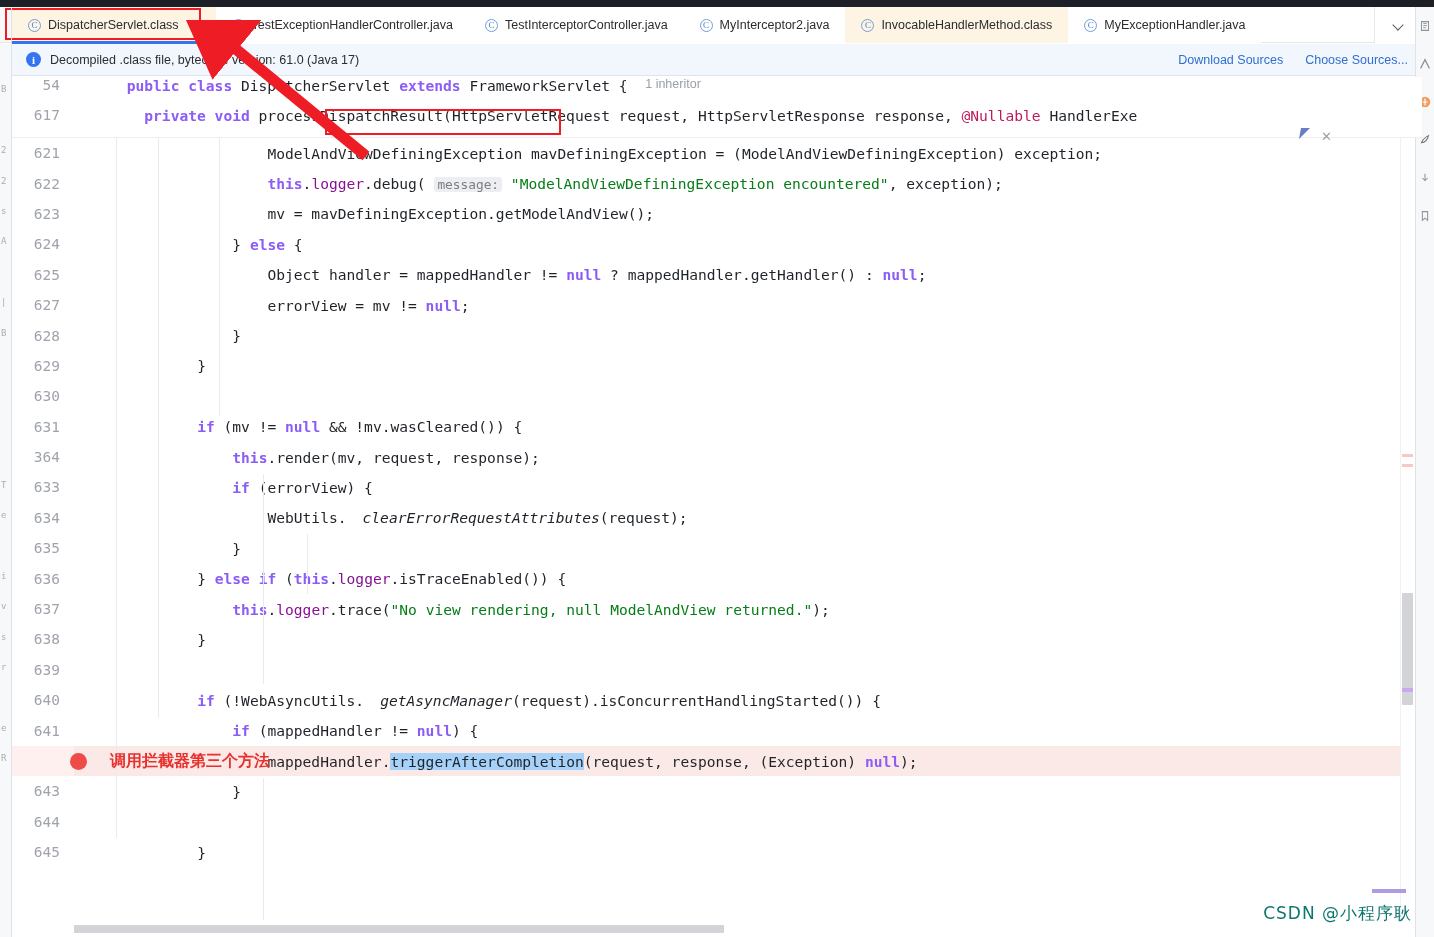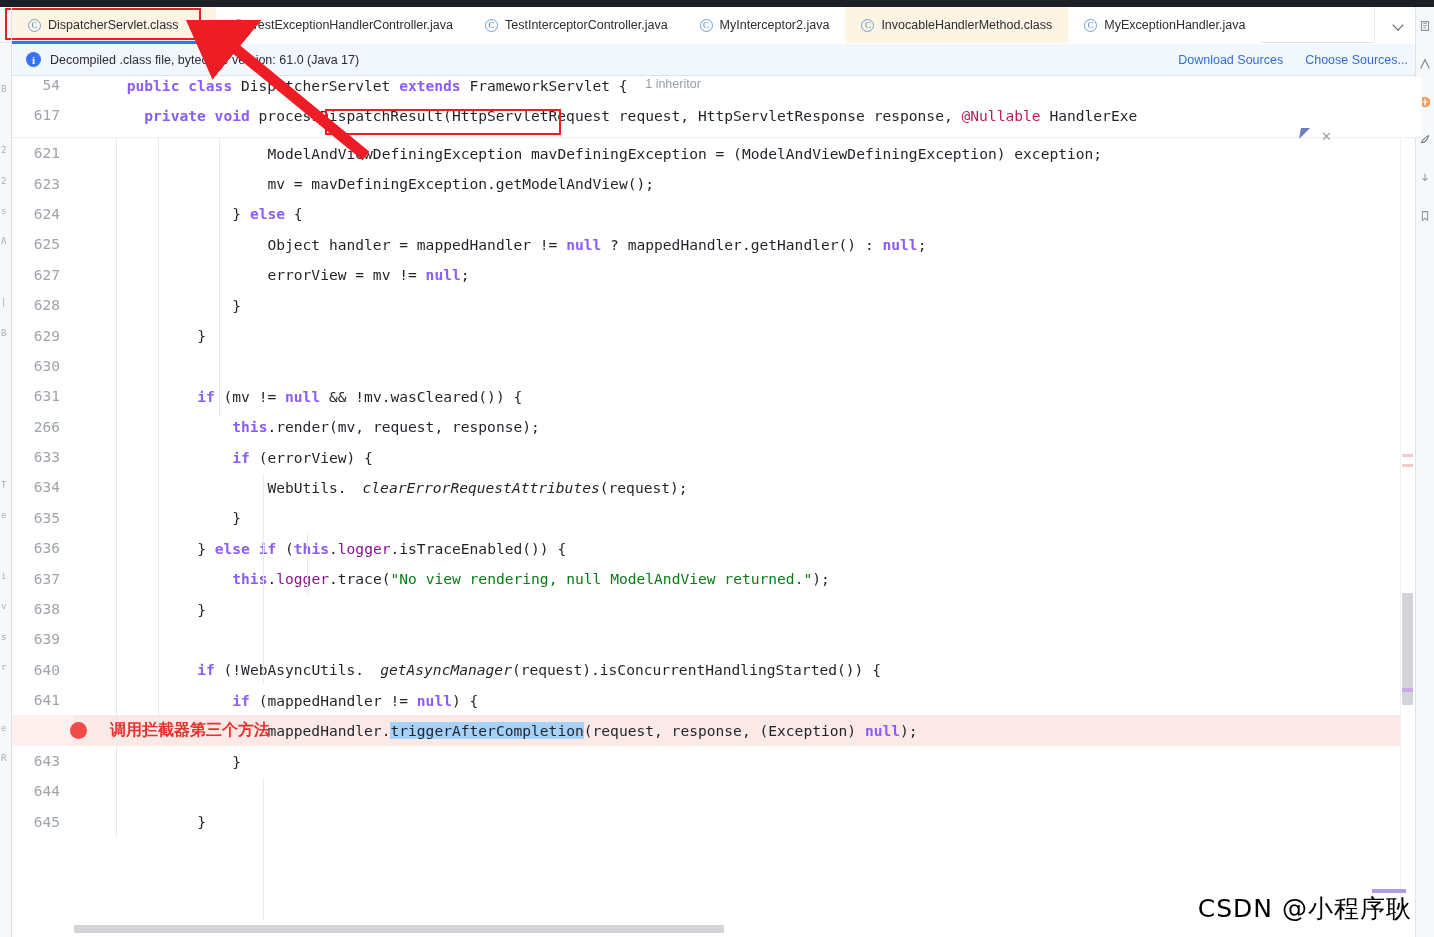--- a/index.html
+++ b/index.html
@@ -174,21 +174,21 @@
   .vmark { position:absolute; right:2px; width:11px; height:3px; background:#f7c8c8; }
   .vmark2 { position:absolute; right:2px; width:11px; height:4px; background:#c9a8ef; }
   .hscroll {
     position:absolute; left:74px; bottom:3px; width:1337px; height:10px; z-index:16;
   }
   .hthumb { position:absolute; left:0; top:1px; width:650px; height:8px; background:#d3d4d7; border-radius:1px; }
 
   
   .watermark {
     position:absolute; right:22px; bottom:12px; z-index:50;
-    color:#000000; font-size:25px; letter-spacing:1px; white-space:nowrap;
+    color:#0f766e; font-size:17px; letter-spacing:1px; white-space:nowrap;
     font-family:"DejaVu Sans", sans-serif; user-select:none;
   }
   .wm-bar { position:absolute; right:28px; bottom:44px; width:34px; height:4px; background:#b09ae0; z-index:51; }
 
   
   .ghost-col {
     position:absolute; left:0; top:44px; width:12px; height:893px; z-index:41;
     background:#f7f8fa; overflow:hidden;
   }
   .ghost-col span {
@@ -279,20 +279,26 @@
 
   <div class="editor">
 
     <div class="row">
       <span class="lnumcell">621</span>
       <span class="gutter1"></span>
       <span class="gutter2"></span>
       <span class="codecell code-mono">            <span class="type-dark">ModelAndViewDefiningException</span> mavDefiningException = (<span class="type-dark">ModelAndViewDefiningException</span>) exception;</span>
     </div>
 
+    <div class="row">
+      <span class="lnumcell">622</span>
+      <span class="gutter1"></span>
+      <span class="gutter2"></span>
+      <span class="codecell code-mono">            <span class="kw">this</span>.<span class="fld">logger</span>.debug( <span class="param-hint">message:</span> <span class="str">"ModelAndViewDefiningException encountered"</span>, exception);</span>
+    </div>
 
     <div class="row">
       <span class="lnumcell">623</span>
       <span class="gutter1"></span>
       <span class="gutter2"></span>
       <span class="codecell code-mono">            mv = mavDefiningException.getModelAndView();</span>
     </div>
 
     <div class="row">
       <span class="lnumcell">624</span>
@@ -338,21 +344,21 @@
     </div>
 
     <div class="row">
       <span class="lnumcell">631</span>
       <span class="gutter1"></span>
       <span class="gutter2"></span>
       <span class="codecell code-mono">    <span class="kw">if</span> (mv != <span class="kw">null</span> &amp;&amp; !mv.wasCleared()) {</span>
     </div>
 
     <div class="row">
-      <span class="lnumcell">266</span>
+      <span class="lnumcell">364</span>
       <span class="gutter1"></span>
       <span class="gutter2"></span>
       <span class="codecell code-mono">        <span class="kw">this</span>.render(mv, request, response);</span>
     </div>
 
     <div class="row">
       <span class="lnumcell">633</span>
       <span class="gutter1"></span>
       <span class="gutter2"></span>
       <span class="codecell code-mono">        <span class="kw">if</span> (errorView) {</span>

